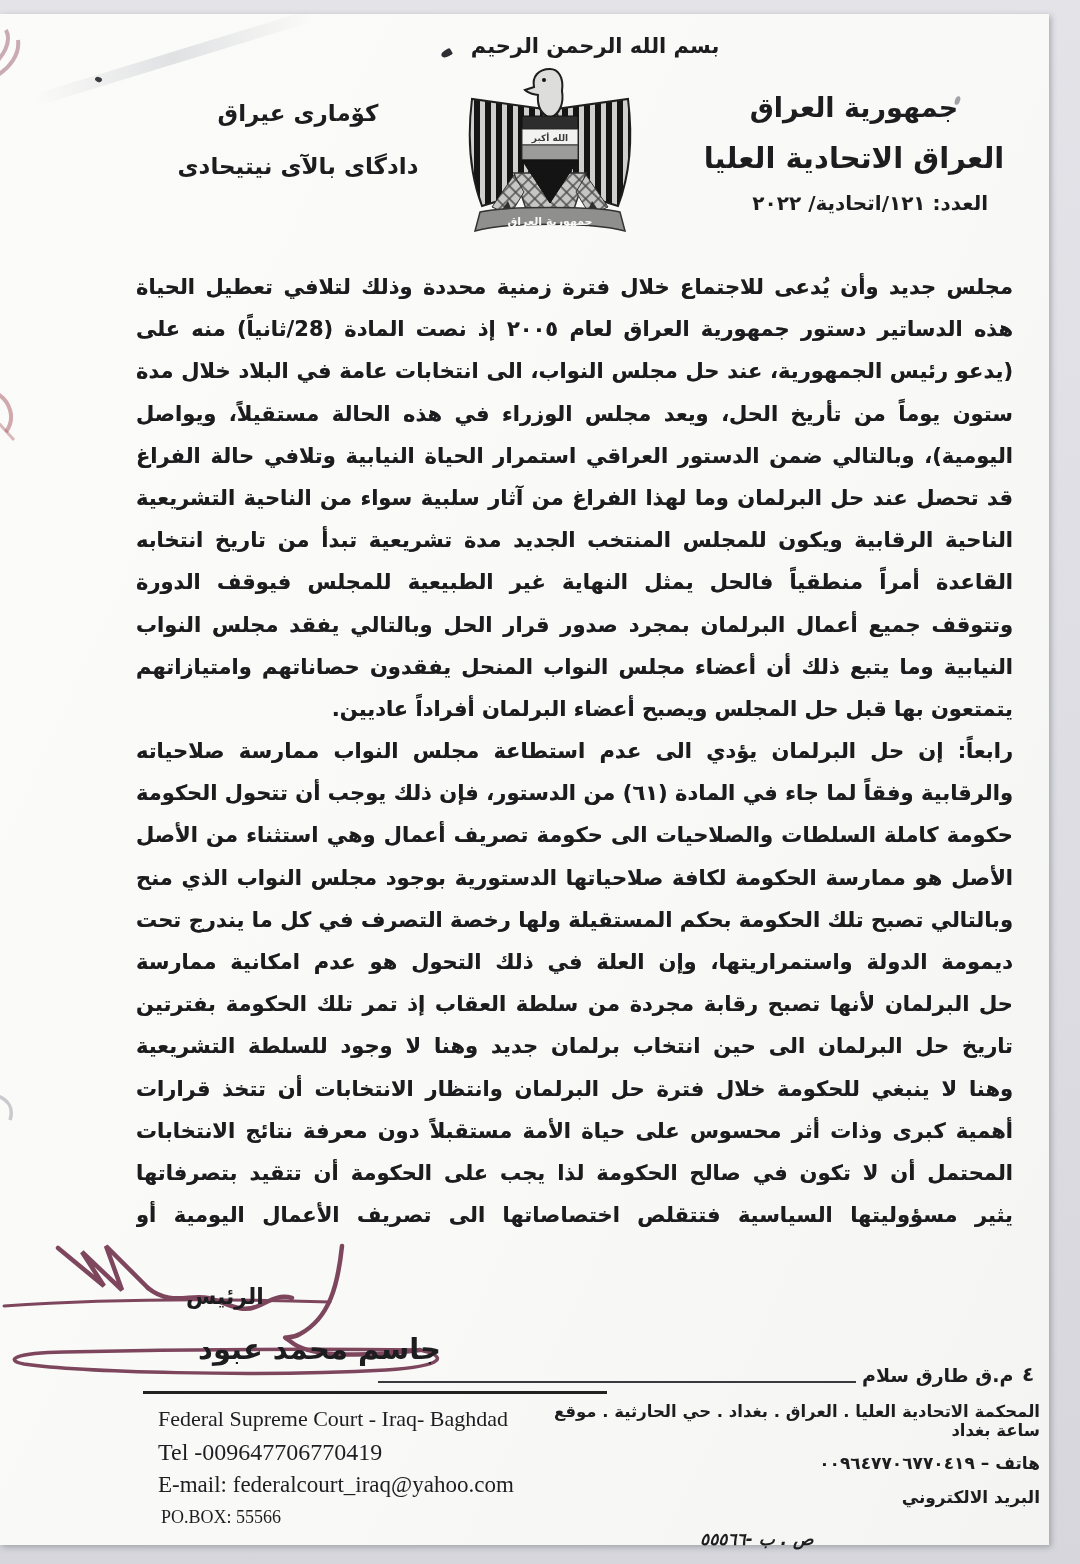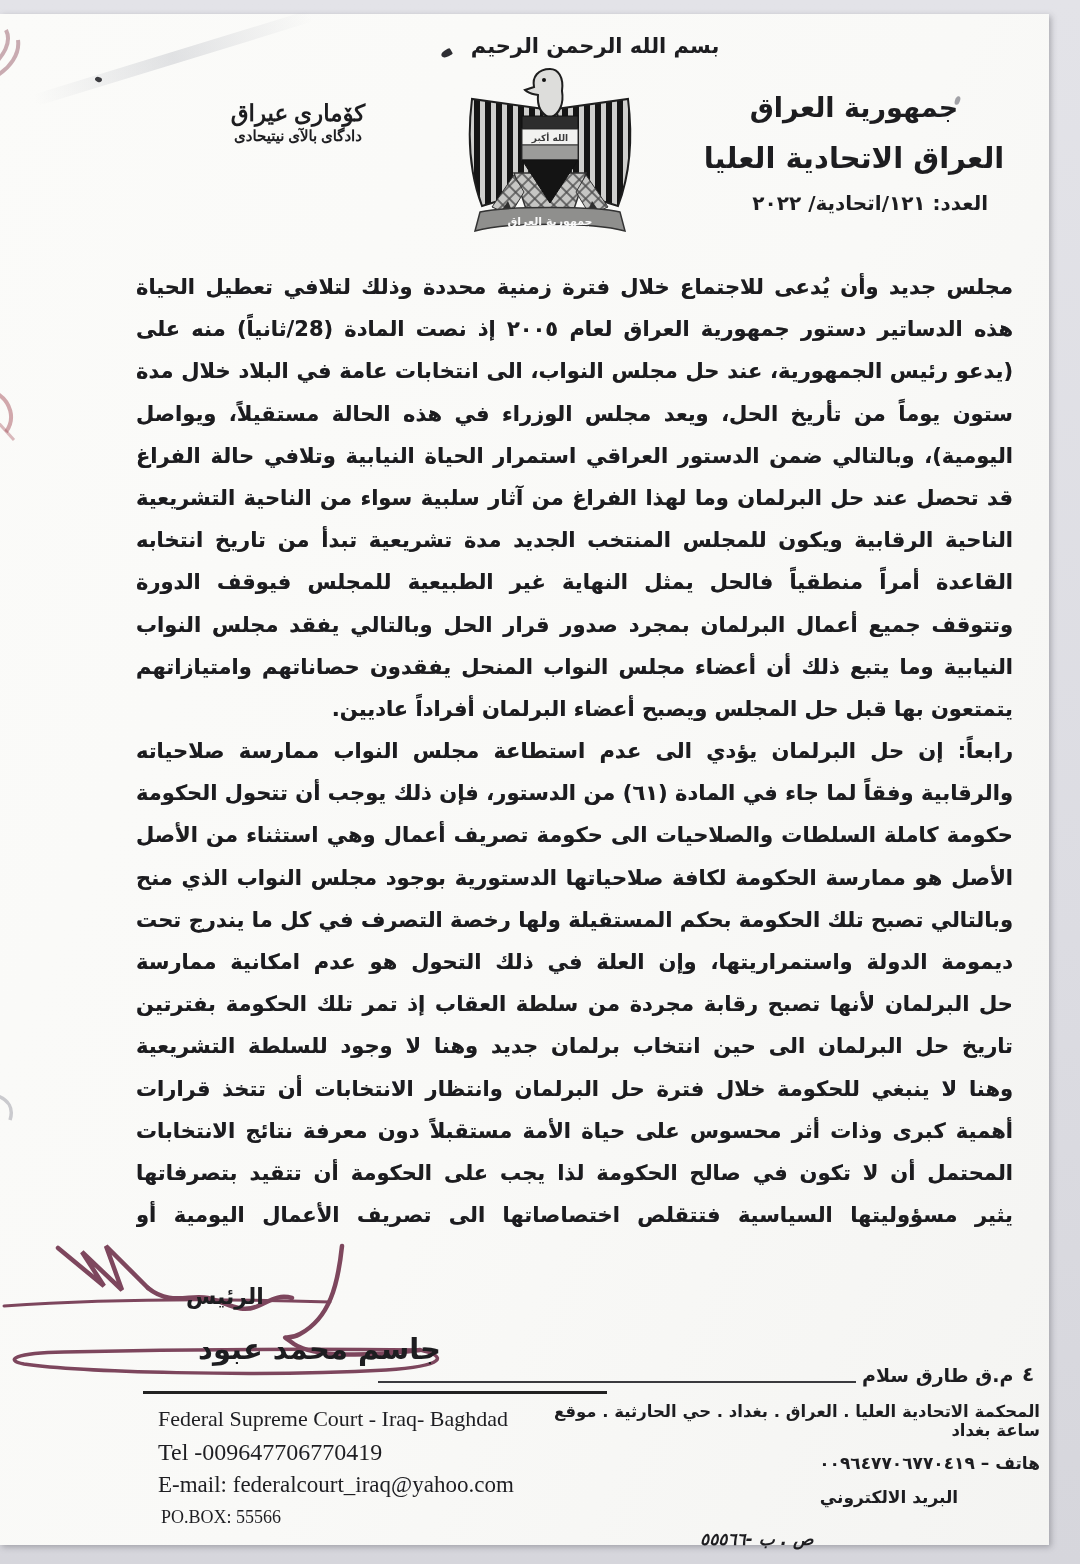--- a/index.html
+++ b/index.html
@@ -14,23 +14,23 @@
     box-shadow:2px 2px 6px rgba(60,60,70,.35);
   }
   .ar{direction:rtl;color:#1d1d20;font-weight:700;}
   .abs{position:absolute;}
   
   .bismillah{left:430px;top:34px;width:330px;text-align:center;font-size:21px;letter-spacing:.5px;}
   .hdr-ar{right:66px;top:92px;width:320px;text-align:center;}
   .hdr-ar .country{font-size:27px;}
   .hdr-ar .court{font-size:29px;margin-top:18px;letter-spacing:.5px;}
   .hdr-ar .num{font-size:20px;margin-top:16px;text-align:right;padding-right:26px;font-weight:700;}
-  .hdr-ku{left:148px;top:100px;width:300px;text-align:center;font-family:Liberation Serif, serif;}
+  .hdr-ku{left:148px;top:100px;width:300px;text-align:center;}
   .hdr-ku .country{font-size:23px;}
-  .hdr-ku .court{font-size:15px;}
+  .hdr-ku .court{font-size:23px;margin-top:27px;}
   .emblem{left:452px;top:64px;width:196px;height:174px;}
   
   .doc-body{left:136px;top:266px;width:877px;}
   .bline{
     direction:rtl;font-size:21px;font-weight:700;color:#1c1c1f;
     height:42.2px;line-height:42.2px;overflow:hidden;
     text-align:justify;text-align-last:justify;
     text-shadow:0 0 .5px rgba(20,20,25,.55);
   }
   .bline.pend{text-align:right;text-align-last:right;}
@@ -45,21 +45,21 @@
   .footer-divider{left:143px;top:1391px;width:464px;border-top:3px solid #222;}
   
   .ftr-en{left:158px;top:1406px;width:430px;color:#1e1e22;font-family:"Liberation Serif",serif;font-weight:400;}
   .ftr-en .l1{font-size:22px;}
   .ftr-en .l2{font-size:24px;margin-top:7px;}
   .ftr-en .l3{font-size:23px;margin-top:6px;}
   .ftr-en .l4{font-size:18px;margin-top:9px;padding-left:3px;}
   .ftr-ar{right:40px;top:1402px;width:490px;text-align:right;}
   .ftr-ar .l1{font-size:16.5px;}
   .ftr-ar .l2{font-size:17px;margin-top:13px;margin-left:0;margin-right:0;padding-left:148px;text-align:right;direction:rtl;}
-  .ftr-ar .l3{font-size:17px;margin-top:14px;padding-left:188px;text-align:center;}
+  .ftr-ar .l3{font-size:17px;margin-top:14px;padding-left:188px;text-align:right;}
   .ftr-ar .l4{font-size:17px;margin-top:22px;padding-left:150px;text-align:left;font-style:italic;}
   
   .smudge{left:28px;top:52px;width:290px;height:12px;
     background:linear-gradient(90deg,rgba(130,135,150,.0),rgba(130,135,150,.22),rgba(130,135,150,0));
     transform:rotate(-17deg);border-radius:6px;}
   .speck1{left:95px;top:77px;width:7px;height:5px;background:#3c3c40;border-radius:60% 40% 55% 45%;transform:rotate(25deg);}
   .speck2{left:441px;top:50px;width:11px;height:7px;background:#2e2e33;border-radius:70% 30% 20% 80%;transform:rotate(-30deg);}
   .speck3{left:955px;top:96px;width:5px;height:9px;background:rgba(90,90,100,.55);border-radius:50%;transform:rotate(20deg);}
   .redmark1{left:-4px;top:388px;width:34px;height:60px;}
   .redmark2{left:-6px;top:28px;width:40px;height:52px;}

